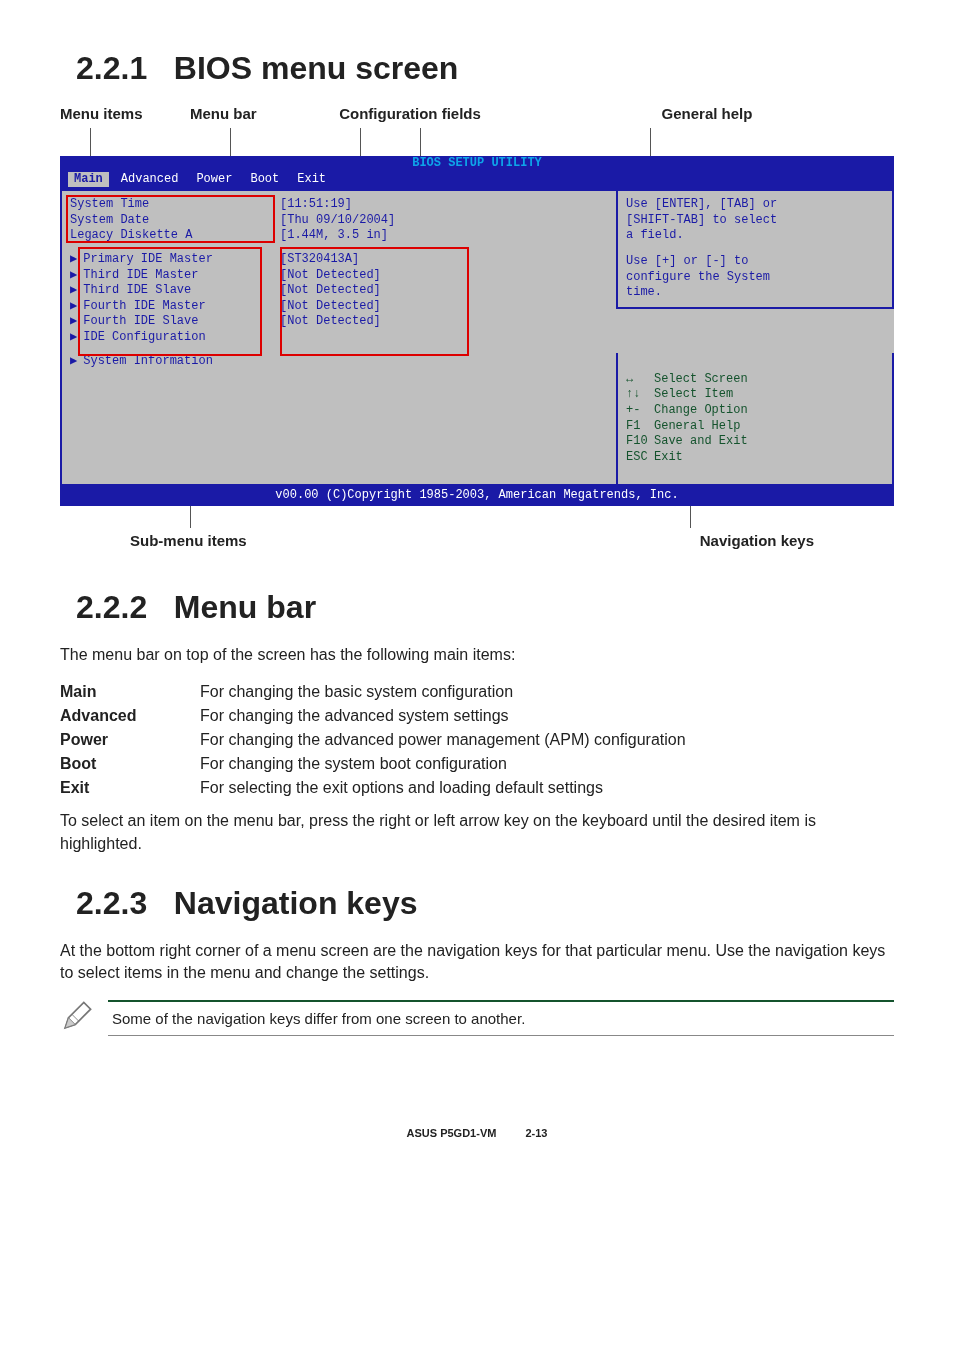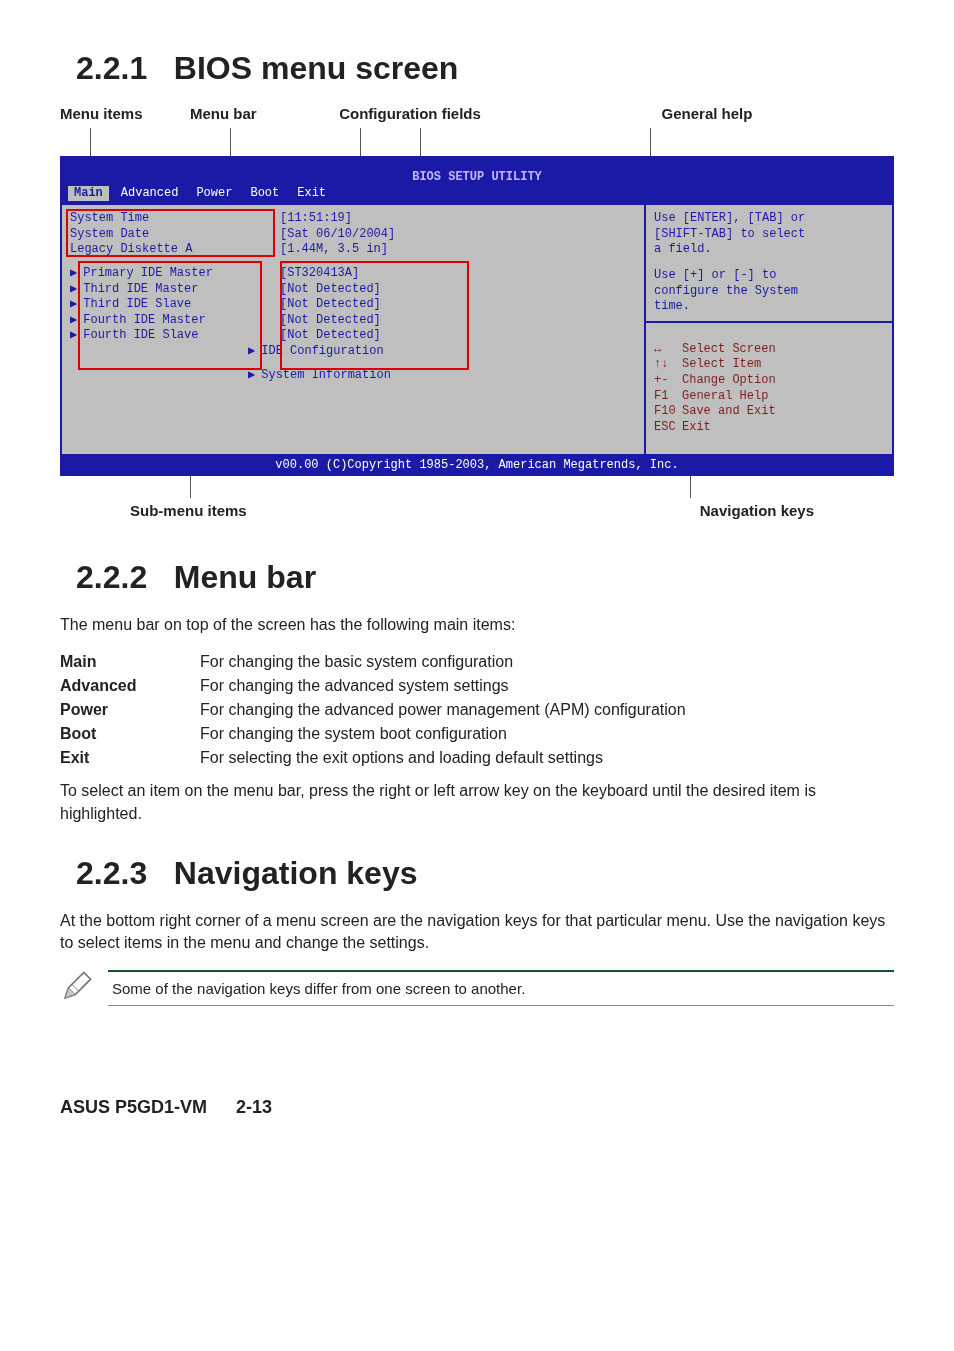--- a/index.html
+++ b/index.html
@@ -38,23 +38,23 @@
   .connectors .v5 { position: absolute; left: 590px; top: 0; width: 1px; height: 28px; background: #555; }
 
   .bios {
     font-family: "Courier New", monospace;
     font-size: 12px;
     line-height: 1.3;
     border: none;
   }
   .bios .titlebar {
     background: #1a1aa6;
-    color: #c4b5fd;
+    color: #0ea5e9;
     text-align: center;
-    padding: 14px 0 0 0;
+    padding: 0 0 0 0;
     font-weight: bold;
   }
   .bios .menubar {
     background: #1a1aa6;
     color: #fff;
     display: flex;
     padding: 0 8px 2px 8px;
   }
   .bios .menubar span { padding: 0 18px 0 0; }
   .bios .menubar .sel {
@@ -70,37 +70,38 @@
     color: #1a1aa6;
   }
   .bios .leftpane {
     flex: 1;
     padding: 6px 8px 14px 8px;
     border: 2px solid #1a1aa6;
     border-right: none;
     position: relative;
   }
   .bios .rightpane {
-    width: 250px;
+    width: 278px;
     display: flex;
     flex-direction: column;
     justify-content: flex-end;
   }
   .bios .helpbox {
     border: 2px solid #1a1aa6;
     flex: 1;
     padding: 6px 8px;
   }
   .bios .navbox {
     border: 2px solid #1a1aa6;
     border-top: none;
     padding: 19px 8px;
-    color: #7f1d1d;
-  }
-  .bios .row { display: flex; justify-content: center; }
+    color: #14532d;
+    margin-top: 44px;
+  }
+  .bios .row { display: flex; }
   .bios .row .k { width: 210px; white-space: pre; }
   .bios .row .v { flex: 1; white-space: pre; }
   .bios .tri { color: #1a1aa6; padding-right: 6px; }
   .redbox-top {
     position: absolute;
     border: 2px solid #d00;
     left: 4px; top: 4px; width: 205px; height: 44px;
     pointer-events: none;
   }
   .redbox-left {
@@ -150,23 +151,23 @@
   .notebox .icon svg { width: 34px; height: 34px; }
   .notebox .txt {
     border-top: 2px solid #14532d;
     border-bottom: 1px solid #888;
     padding: 8px 4px;
     flex: 1;
     font-size: 15px;
   }
   .footerbar {
     display: flex;
-    justify-content: flex-start;
-    font-weight: bold;
-    font-size: 18px;
+    justify-content: center;
+    font-weight: bold;
+    font-size: 11px;
     margin-top: 90px;
     gap: 29px;
   }
   .navkey { display:inline-block; width:28px; }
 </style>
 </head>
 <body>
 
 <h2 class="section">
   <span>2.2.1</span>&nbsp;&nbsp;
@@ -201,21 +202,21 @@
       <div class="redbox-top"></div>
       <div class="redbox-left"></div>
       <div class="redbox-right"></div>
 
       <div class="row">
           <span class="k">System Time</span>
           <span class="v">[11:51:19]</span>
         </div>
       <div class="row">
           <span class="k">System Date</span>
-          <span class="v">[Sat 06/10/2004]</span>
+          <span class="v">[Thu 09/10/2004]</span>
         </div>
       <div class="row">
           <span class="k">Legacy Diskette A</span>
           <span class="v">[1.44M, 3.5 in]</span>
         </div>
       <div style="height:8px"></div>
       <div class="row">
           <span class="k"><span class="tri">▶</span><span>Primary IDE Master</span></span>
           <span class="v">[ST320413A]</span>
         </div>

